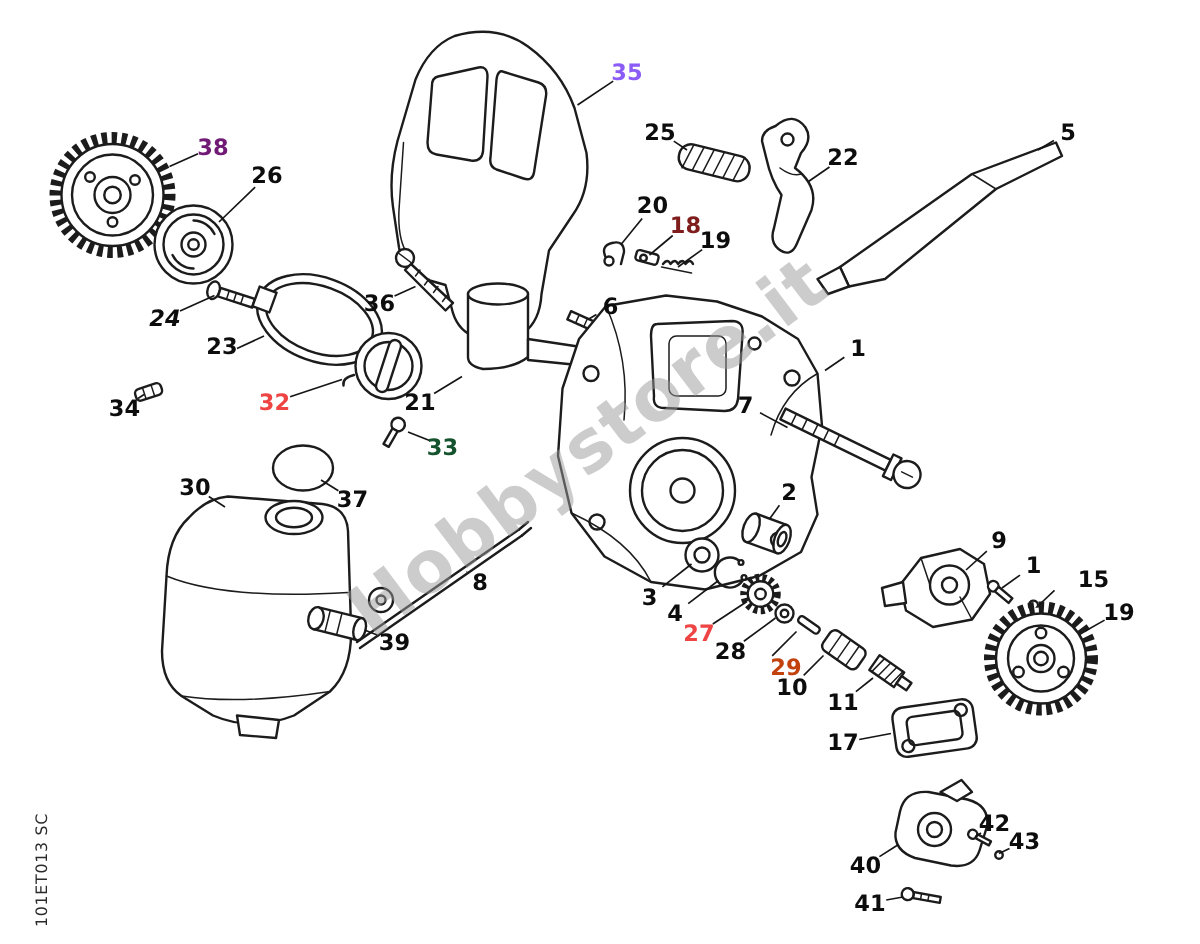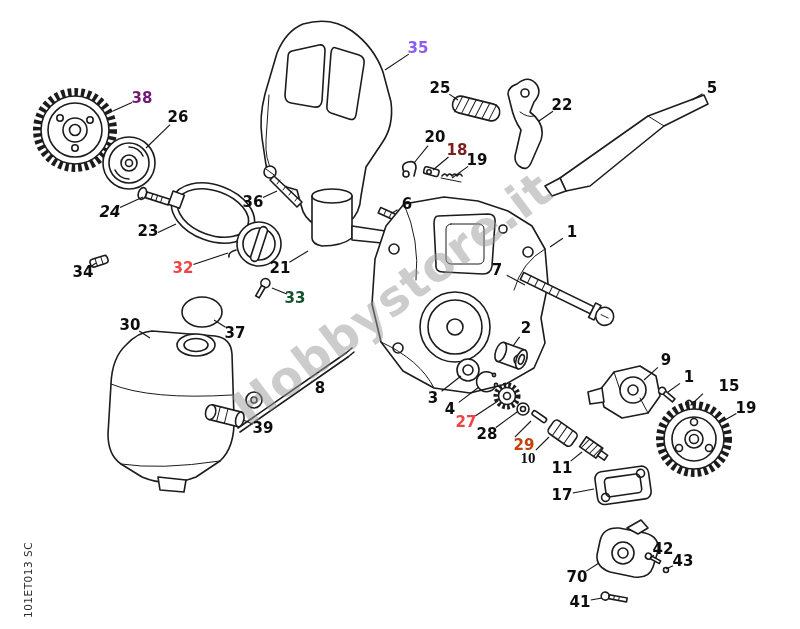--- a/index.html
+++ b/index.html
@@ -357,21 +357,21 @@
   <div id="callout-layer">
       <div class="callout" style="left: 572px; top: 232px; color: rgb(13, 13, 13);">1</div>
       <div class="callout" style="left: 526px; top: 328px; color: rgb(13, 13, 13);">2</div>
       <div class="callout" style="left: 433px; top: 398px; color: rgb(13, 13, 13);">3</div>
       <div class="callout" style="left: 450px; top: 409px; color: rgb(13, 13, 13);">4</div>
       <div class="callout" style="left: 712px; top: 88px; color: rgb(13, 13, 13);">5</div>
       <div class="callout" style="left: 407px; top: 204px; color: rgb(13, 13, 13);">6</div>
       <div class="callout" style="left: 497px; top: 270px; color: rgb(13, 13, 13);">7</div>
       <div class="callout" style="left: 320px; top: 388px; color: rgb(13, 13, 13);">8</div>
       <div class="callout" style="left: 666px; top: 360px; color: rgb(13, 13, 13);">9</div>
-      <div class="callout" style="left: 528px; top: 458px; color: rgb(13, 13, 13); font-family: Liberation Serif, serif;">10</div>
+      <div class="callout" style="left: 528px; top: 458px; color: rgb(13, 13, 13);">10</div>
       <div class="callout" style="left: 562px; top: 468px; color: rgb(13, 13, 13);">11</div>
       <div class="callout" style="left: 746px; top: 408px; color: rgb(13, 13, 13);">19</div>
       <div class="callout" style="left: 729px; top: 386px; color: rgb(13, 13, 13);">15</div>
       <div class="callout" style="left: 689px; top: 377px; color: rgb(13, 13, 13);">1</div>
       <div class="callout" style="left: 562px; top: 495px; color: rgb(13, 13, 13);">17</div>
       <div class="callout" style="left: 457px; top: 150px; color: #7f1d1d;">18</div>
       <div class="callout" style="left: 477px; top: 160px; color: rgb(13, 13, 13);">19</div>
       <div class="callout" style="left: 435px; top: 137px; color: rgb(13, 13, 13);">20</div>
       <div class="callout" style="left: 280px; top: 268px; color: rgb(13, 13, 13);">21</div>
       <div class="callout" style="left: 562px; top: 105px; color: rgb(13, 13, 13);">22</div>
@@ -384,21 +384,21 @@
       <div class="callout" style="left: 524px; top: 445px; color: #c2410c;">29</div>
       <div class="callout" style="left: 130px; top: 325px; color: rgb(13, 13, 13);">30</div>
       <div class="callout" style="left: 263px; top: 428px; color: rgb(13, 13, 13);">39</div>
       <div class="callout" style="left: 183px; top: 268px; color: #ef4444;">32</div>
       <div class="callout" style="left: 295px; top: 298px; color: #14532d;">33</div>
       <div class="callout" style="left: 83px; top: 272px; color: rgb(13, 13, 13);">34</div>
       <div class="callout" style="left: 418px; top: 48px; color: #8b5cf6;">35</div>
       <div class="callout" style="left: 253px; top: 202px; color: rgb(13, 13, 13);">36</div>
       <div class="callout" style="left: 235px; top: 333px; color: rgb(13, 13, 13);">37</div>
       <div class="callout" style="left: 142px; top: 98px; color: #701a75;">38</div>
-      <div class="callout" style="left: 577px; top: 577px; color: rgb(13, 13, 13);">70</div>
+      <div class="callout" style="left: 577px; top: 577px; color: rgb(13, 13, 13);">40</div>
       <div class="callout" style="left: 580px; top: 602px; color: rgb(13, 13, 13);">41</div>
       <div class="callout" style="left: 663px; top: 549px; color: rgb(13, 13, 13);">42</div>
       <div class="callout" style="left: 683px; top: 561px; color: rgb(13, 13, 13);">43</div>
     </div>
 
   <div class="doc-code">
     <span>101ET013 SC</span>
   </div>
 
 </div>

